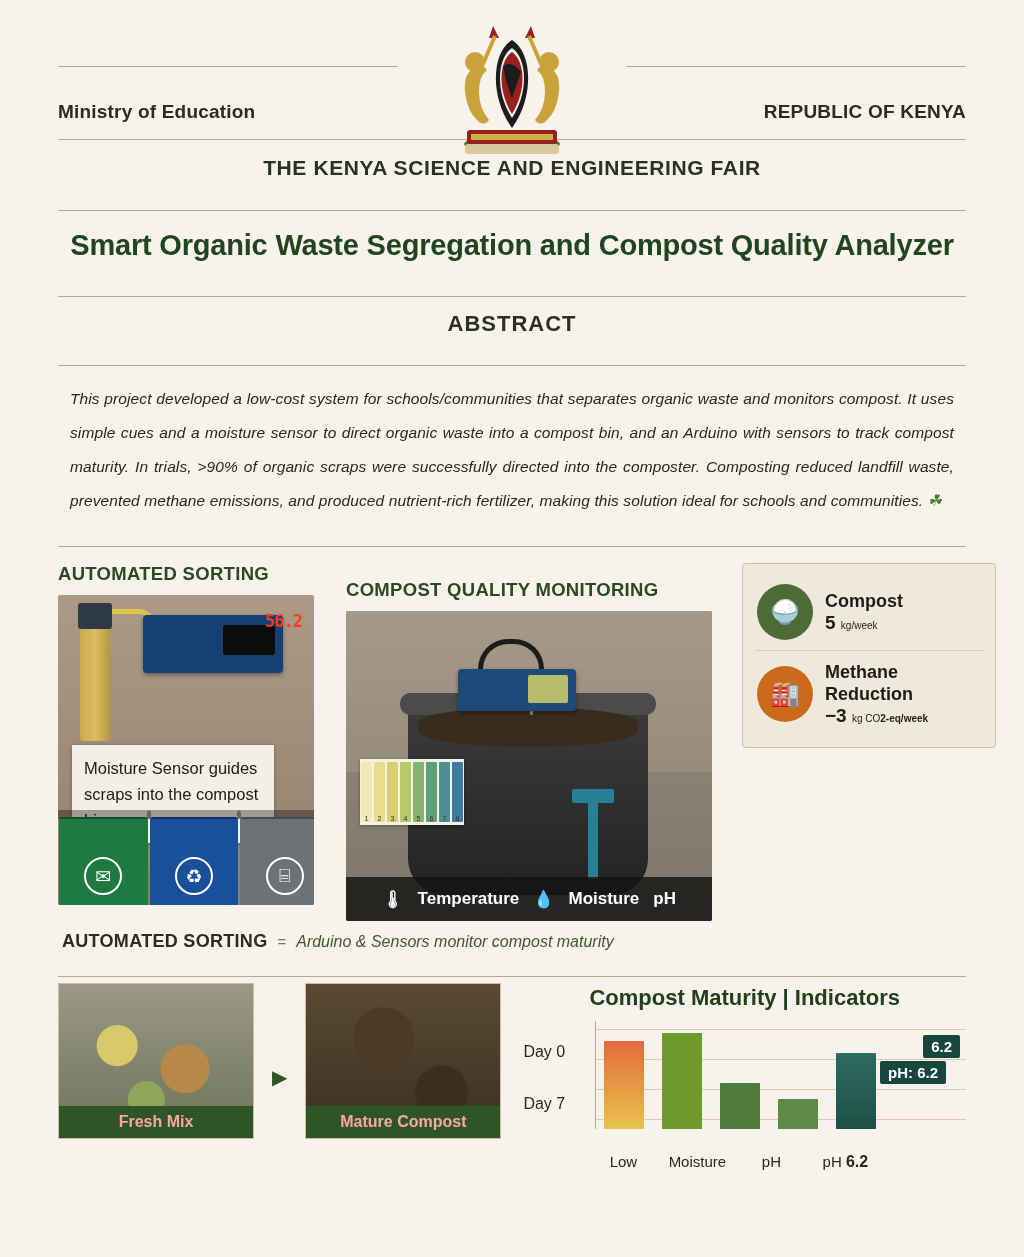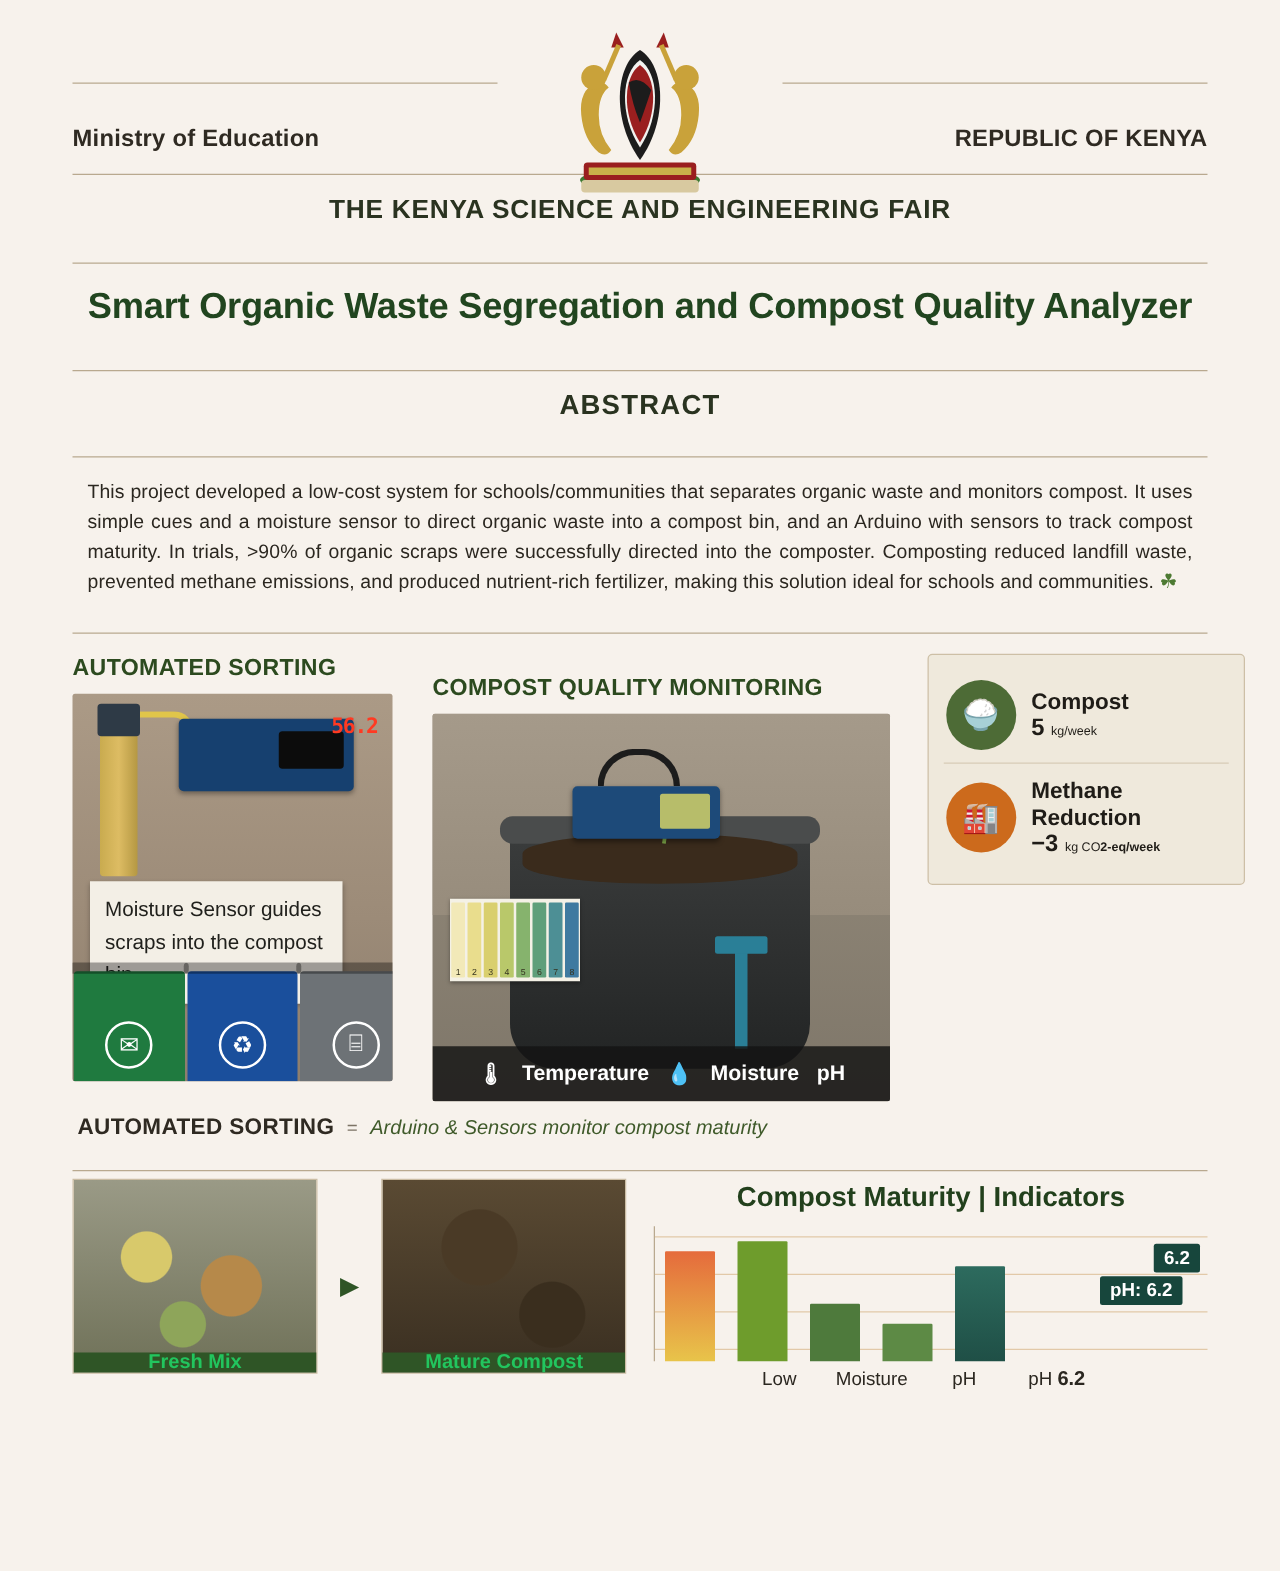--- a/index.html
+++ b/index.html
@@ -38,23 +38,24 @@
   }
   .proj-title {
     text-align:center; font-size:29px; font-weight:bold; color:#21451f;
     padding:18px 0 18px; letter-spacing:-.2px;
   }
   .abstract-head {
     text-align:center; font-size:22px; font-weight:bold; color:#2a3320;
     letter-spacing:1px; padding:14px 0 12px;
   }
   .abstract-body {
-    font-size:15.5px; line-height:24px; color:#2b2720;
+    font-size:15.5px; line-height:34px; color:#2b2720;
     text-align:justify; padding:16px 12px 12px 12px;
     letter-spacing:.1px;
+    font-style:italic;
   }
   .leaf { color:#4d7a32; font-size:16px; }
 
   
   .panels { display:flex; margin-top:16px; }
   .panel { position:relative; }
   .panel-1 { width:272px; }
   .panel-2 { width:382px; padding-left:16px;margin-top:16px; }
   .panel-3 { width:268px; padding-left:14px; }
   .vline { width:1px; background:#b9a98f; margin:0 8px; }
@@ -184,22 +185,22 @@
     radial-gradient(circle at 30% 40%, #d8c96b 0 20px, transparent 21px),
     radial-gradient(circle at 65% 55%, #b6894a 0 24px, transparent 25px),
     radial-gradient(circle at 45% 75%, #8ea55a 0 18px, transparent 19px),
     linear-gradient(180deg,#9a9a86,#6f7158);
   }
   .bphoto.mature { background:
     radial-gradient(circle at 40% 35%, #4a3a26 0 30px, transparent 31px),
     radial-gradient(circle at 70% 70%, #3a2e1e 0 26px, transparent 27px),
     linear-gradient(180deg,#5a4a33,#3a2f21);
   }
-  .bcap { position:absolute; left:0; right:0; bottom:0; height:16px;
-    background:#2f5526; color:#22c55e; font-size:16px; font-weight:bold;
+  .bcap { position:absolute; left:0; right:0; bottom:0; height:32px;
+    background:#2f5526; color:#fca5a5; font-size:16px; font-weight:bold;
     display:flex; align-items:center; justify-content:center; }
   .arrow { align-self:center; color:#2f5526; font-size:20px; }
 
   .chart-box { flex:1; padding-left:4px; }
   .chart-title { text-align:center; font-size:22px; font-weight:bold; color:#22401c; padding:2px 0 10px; }
   .chart-area { display:flex; }
   .ylabs { width:72px; padding-top:22px; }
   .ylab { font-size:16px; color:#2b2720; height:52px; }
   .plot { position:relative; flex:1; height:108px; border-left:1px solid #b9a98f; }
   .grid { position:absolute; left:0; right:0; height:1px; background:#e2c9a8; }
@@ -379,20 +380,24 @@
       <div class="bcap">Fresh Mix</div>
     </div>
     <div class="arrow">▶</div>
     <div class="bphoto mature">
       <div class="bcap">Mature Compost</div>
     </div>
 
     <div class="chart-box">
       <div class="chart-title">Compost Maturity | Indicators</div>
       <div class="chart-area">
+        <div class="ylabs">
+          <div class="ylab">Day 0</div>
+          <div class="ylab">Day 7</div>
+        </div>
         <div class="plot">
           <div class="grid" style="top:8px"></div>
           <div class="grid" style="top:38px"></div>
           <div class="grid" style="top:68px"></div>
           <div class="grid" style="top:98px"></div>
           <div class="bars">
             <div class="bar b1" style="height:88px"></div>
             <div class="bar b2" style="height:96px"></div>
             <div class="bar b3" style="height:46px"></div>
             <div class="bar b4" style="height:30px"></div>

